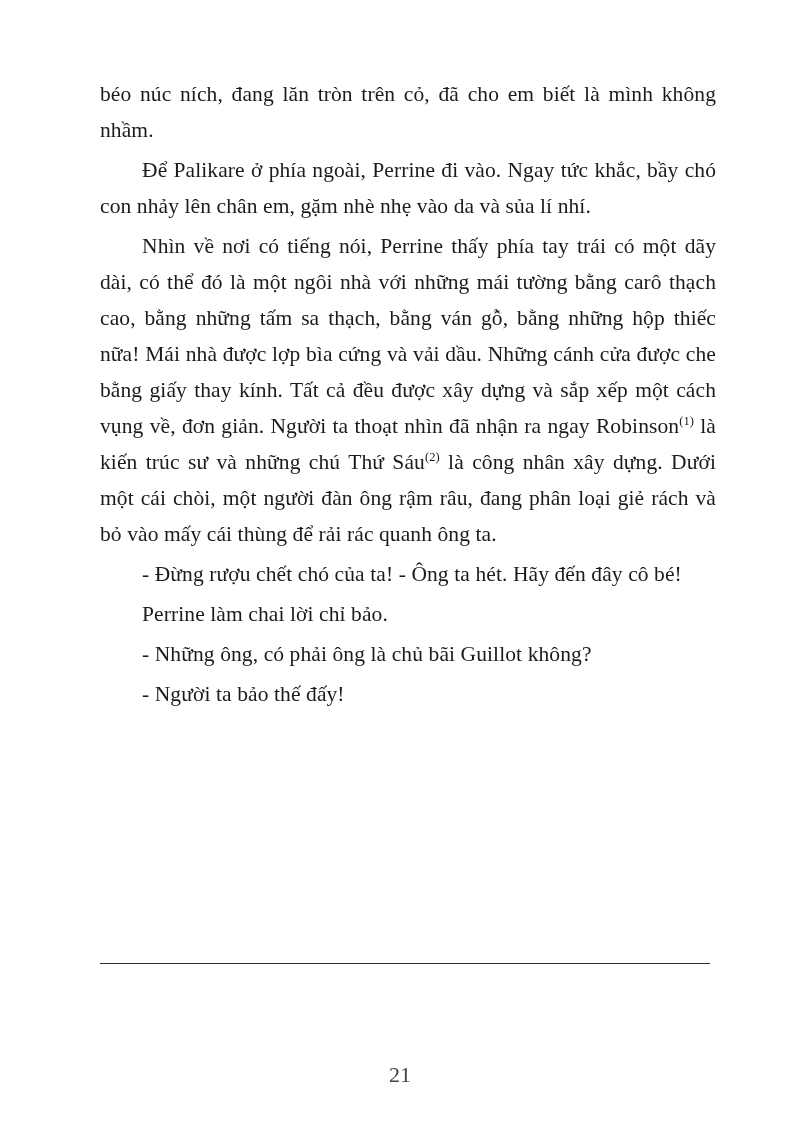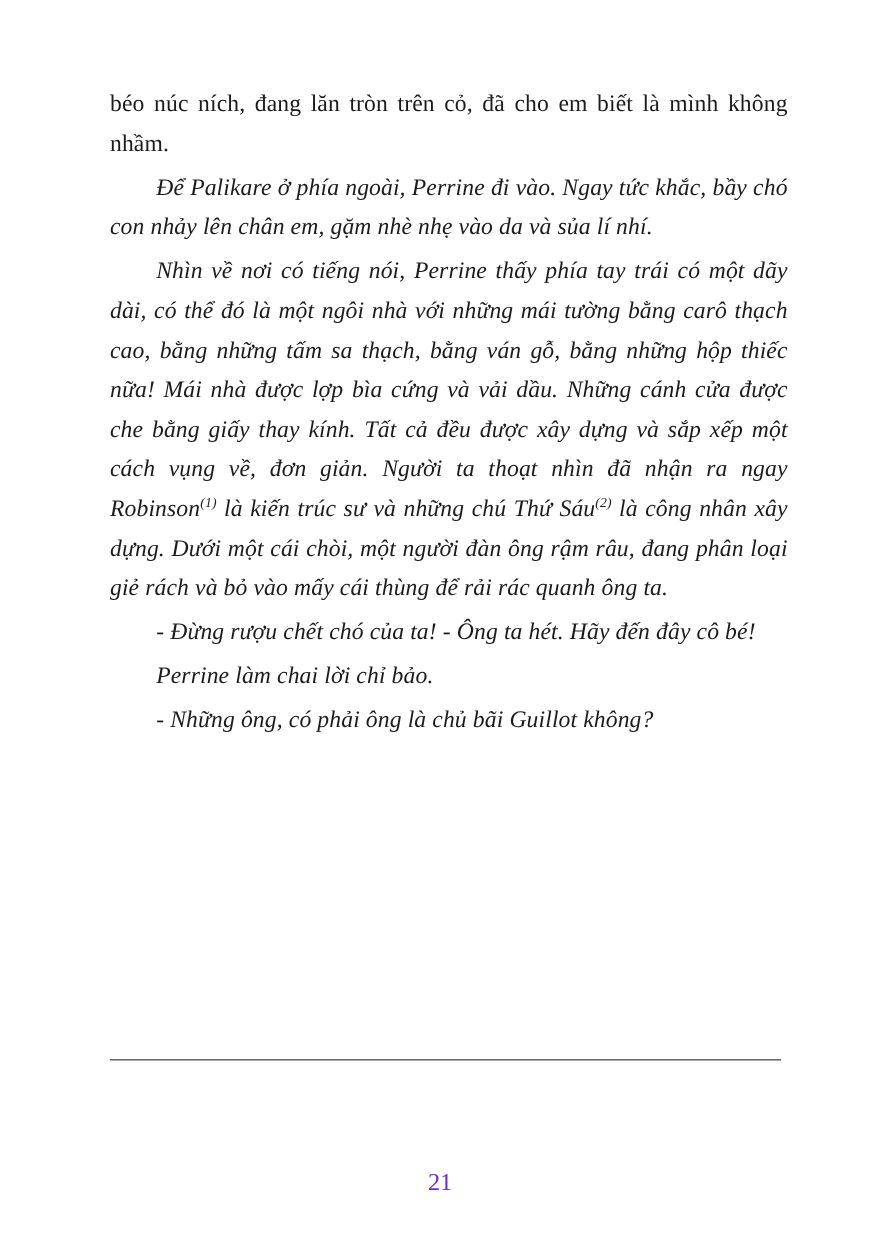--- a/index.html
+++ b/index.html
@@ -22,21 +22,21 @@
     left: 100px;
     width: 616px;
   }
   .para {
     font-size: 21.5px;
     line-height: 36px;
     text-align: justify;
     margin-bottom: 4px;
     letter-spacing: 0.1px;
   }
-  .para.indent { text-indent: 42px; font-style: italic; }
+  .para.indent { text-indent: 42px; }
   sup {
     font-size: 0.58em;
     line-height: 0;
     vertical-align: super;
   }
   .footnote-sep {
     position: absolute;
     left: 100px;
     width: 610px;
     top: 963px;
@@ -55,30 +55,31 @@
     color: #1f1f1f;
   }
   .footnote b { font-weight: bold; }
   .page-number {
     position: absolute;
     top: 1062px;
     left: 0;
     width: 800px;
     text-align: center;
     font-size: 22px;
-    color: #6d28d9;
+    color: #404040;
   }
 </style>
 </head>
 <body style="background: rgb(255, 255, 255); color: rgb(27, 27, 27);">
 
 <div class="book-page">
   <div class="text-block">
       <p class="para"><span>béo núc ních, đang lăn tròn trên cỏ, đã cho em biết là mình không nhầm.</span></p>
       <p class="para indent"><span>Để Palikare ở phía ngoài, Perrine đi vào. Ngay tức khắc, bầy chó con nhảy lên chân em, gặm nhè nhẹ vào da và sủa lí nhí.</span></p>
       <p class="para indent"><span>Nhìn về nơi có tiếng nói, Perrine thấy phía tay trái có một dãy dài, có thể đó là một ngôi nhà với những mái tường bằng carô thạch cao, bằng những tấm sa thạch, bằng ván gỗ, bằng những hộp thiếc nữa! Mái nhà được lợp bìa cứng và vải dầu. Những cánh cửa được che bằng giấy thay kính. Tất cả đều được xây dựng và sắp xếp một cách vụng về, đơn giản. Người ta thoạt nhìn đã nhận ra ngay Robinson</span><sup>(1)</sup><span> là kiến trúc sư và những chú Thứ Sáu</span><sup>(2)</sup><span> là công nhân xây dựng. Dưới một cái chòi, một người đàn ông rậm râu, đang phân loại giẻ rách và bỏ vào mấy cái thùng để rải rác quanh ông ta.</span></p>
       <p class="para indent"><span>- Đừng rượu chết chó của ta! - Ông ta hét. Hãy đến đây cô bé!</span></p>
       <p class="para indent"><span>Perrine làm chai lời chỉ bảo.</span></p>
       <p class="para indent"><span>- Những ông, có phải ông là chủ bãi Guillot không?</span></p>
+      <p class="para indent"><span>- Người ta bảo thế đấy!</span></p>
     </div>
   <hr class="footnote-sep">
   <div class="page-number">21</div>
 </div>
 
 </body></html>

